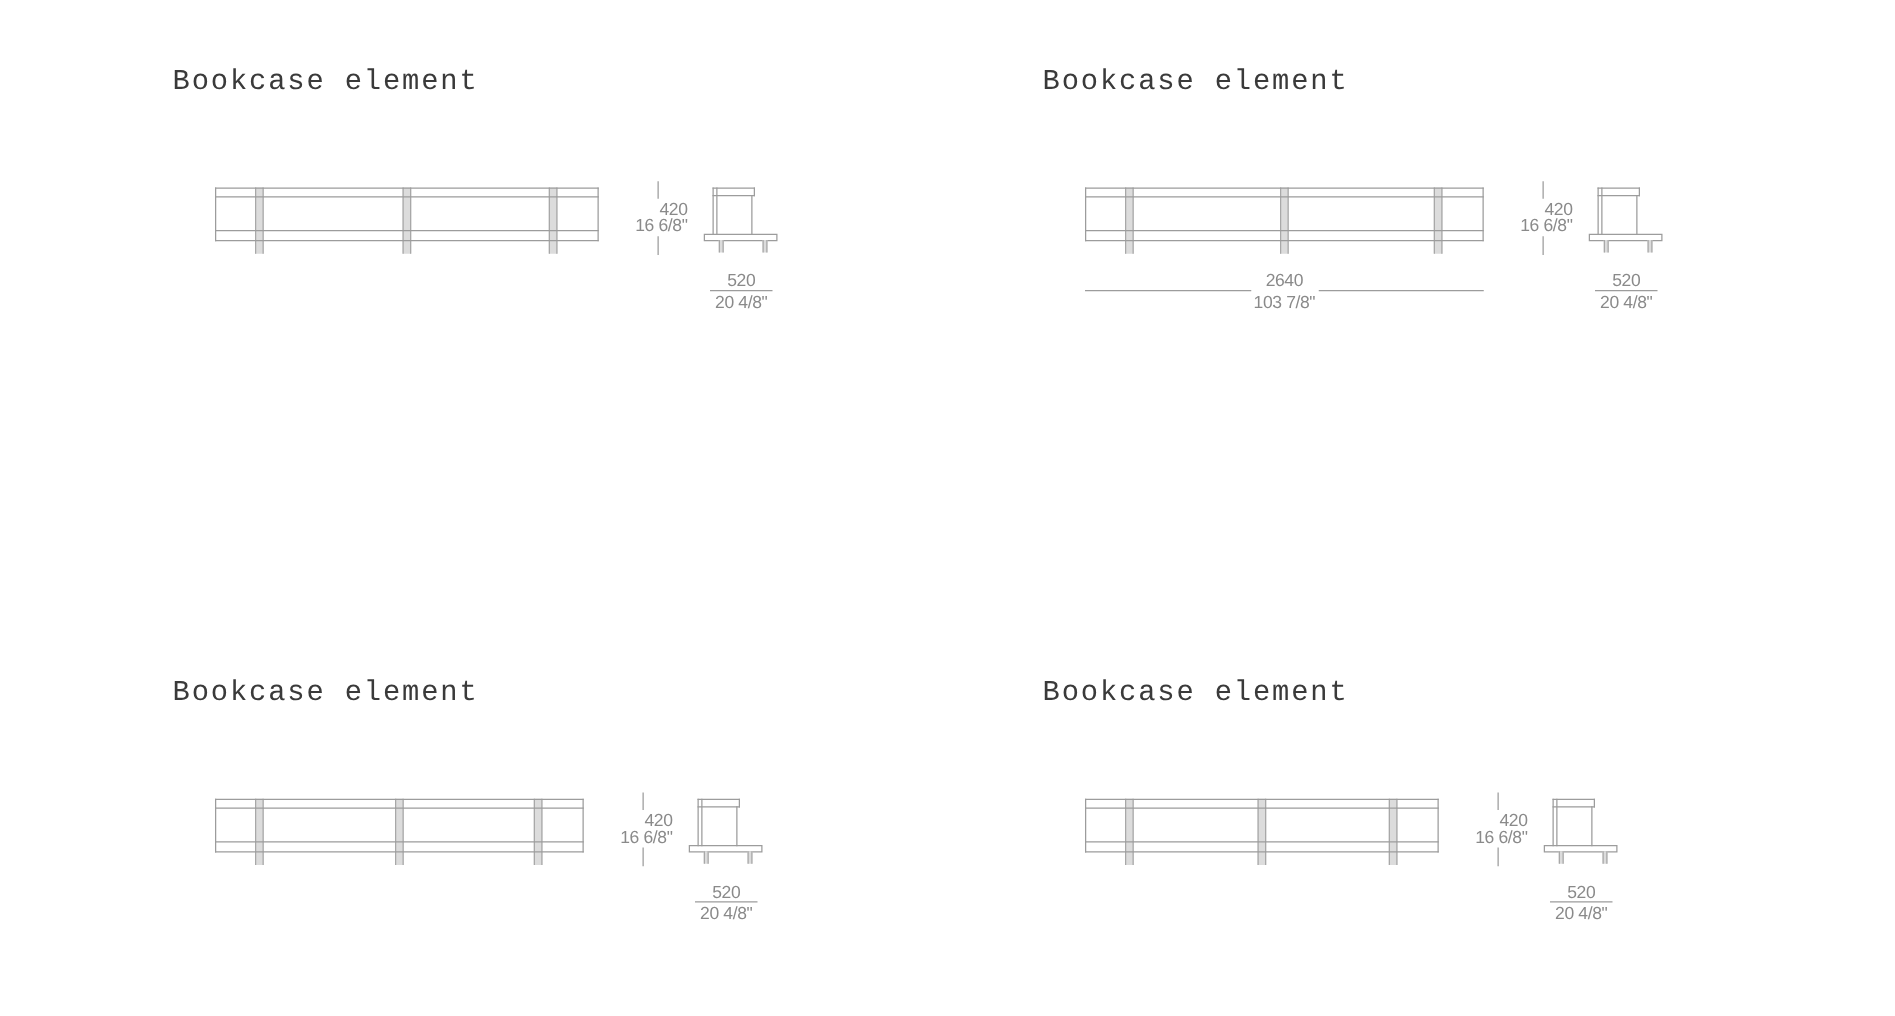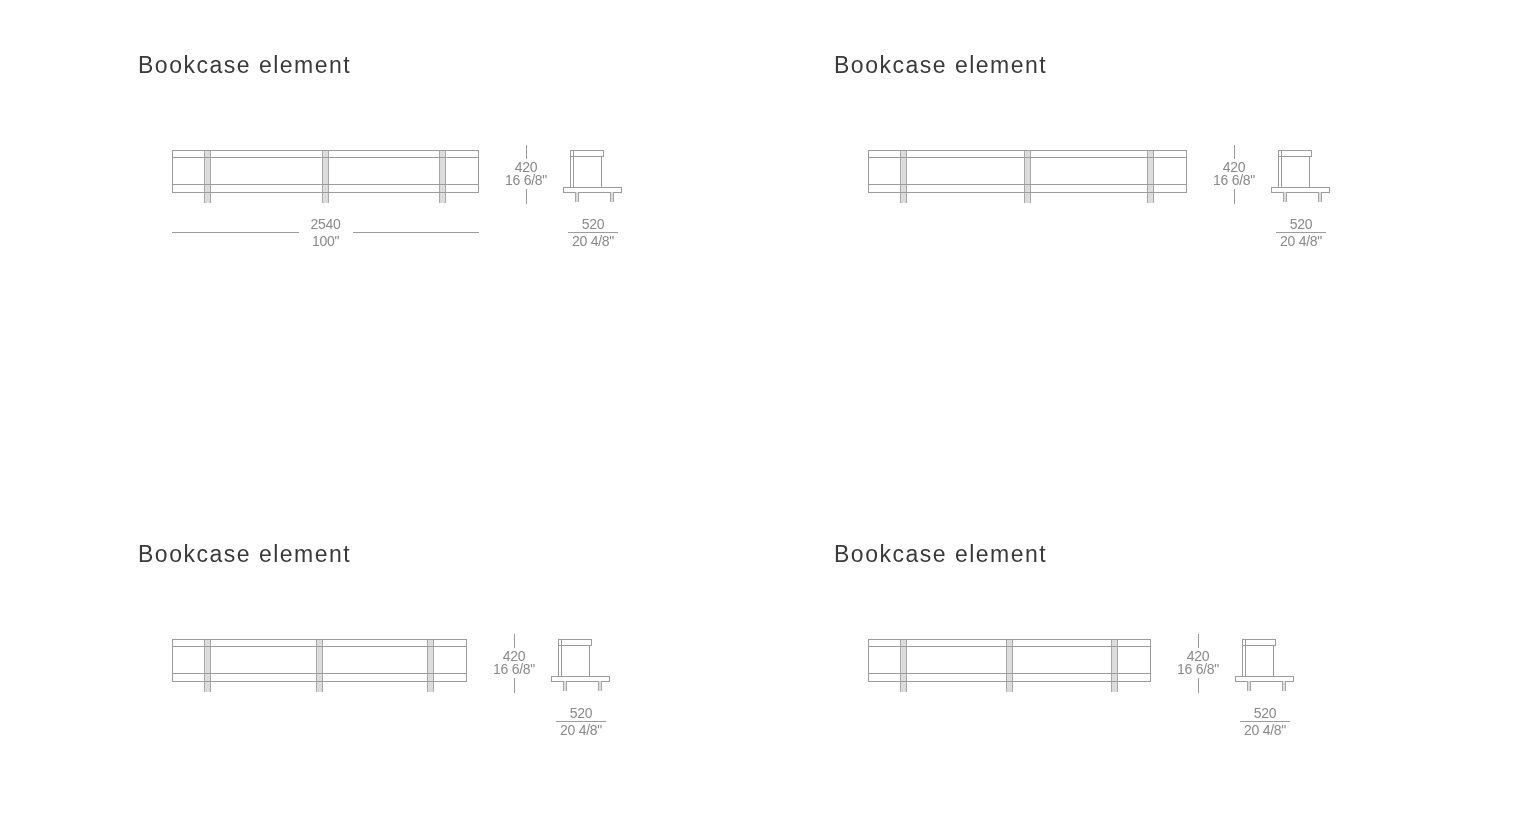--- a/index.html
+++ b/index.html
@@ -17,20 +17,21 @@
     font-family:"Liberation Sans", sans-serif;
   }
   .panel{position:absolute;width:620px;height:340px;}
   .pos-tl{left:138px;top:52px;}
   .pos-tr{left:834px;top:52px;}
   .pos-bl{left:138px;top:541px;}
   .pos-br{left:834px;top:541px;}
   .panel-title{
     font-size:23px;font-weight:400;letter-spacing:1.5px;line-height:26px;
     color:var(--title-color);
+    font-family:Liberation Mono, monospace;
   }
   .drawing{position:absolute;left:34px;top:98px;height:112px;width:520px;}
 
   
   .front{position:absolute;left:0;top:0;width:var(--w);height:54px;}
   .fl{position:absolute;z-index:2;}
   .fl-h{left:0;right:0;border-top:1px solid var(--line-color);}
   .fl-t{top:0;}
   .fl-t2{top:7px;}
   .fl-b2{top:34px;}
@@ -44,21 +45,21 @@
     border-left:1px solid var(--support-edge);
     border-right:1px solid var(--support-edge);
   }
   .s-l{left:32px;}
   .s-m{left:calc(50% - 3.5px);}
   .s-r{right:33px;}
 
   
   .hdim{
     position:absolute;left:calc(var(--w) + 23px);top:-5px;width:48px;
-    text-align:center;color:var(--dim-color);
+    text-align:right;color:var(--dim-color);
     font-size:14px;line-height:13px;letter-spacing:-0.3px;
   }
   .vseg{width:1px;margin:0 auto;background:var(--line-color);}
   .vseg-t{height:14px;margin-bottom:2px;}
   .vseg-b{height:15px;margin-top:2px;}
 
   
   .side{position:absolute;left:calc(var(--w) + 84px);top:0;width:60px;height:54px;}
   .sv{position:absolute;box-sizing:border-box;}
   .sv-top{left:7px;top:0;width:34px;height:7px;
@@ -121,61 +122,61 @@
       <div class="vseg vseg-b"></div>
     </div>
     <div class="side">
       <div class="sv sv-top"></div>
       <div class="sv sv-back"></div>
       <div class="sv sv-right"></div>
       <div class="sv sv-base"></div>
       <div class="sv sv-leg sv-leg1"></div>
       <div class="sv sv-leg sv-leg2"></div>
     </div>
+    <div class="ddim">
+      <div class="dim-mm">520</div>
+      <div class="dline"></div>
+      <div class="dim-in">20 4/8"</div>
+    </div>
+  </div>
+</section>
+
+<section class="panel pos-tr">
+  <h2 class="panel-title">Bookcase element</h2>
+  <div class="drawing" style="--w: 319px;">
+    <div class="front">
+      <div class="support s-l"></div>
+      <div class="support s-m"></div>
+      <div class="support s-r"></div>
+      <div class="fl fl-h fl-t"></div>
+      <div class="fl fl-h fl-t2"></div>
+      <div class="fl fl-h fl-b2"></div>
+      <div class="fl fl-h fl-b"></div>
+      <div class="fl fl-v fl-l"></div>
+      <div class="fl fl-v fl-r"></div>
+    </div>
+    <div class="hdim">
+      <div class="vseg vseg-t"></div>
+      <div class="dim-mm">420</div>
+      <div class="dim-in">16 6/8"</div>
+      <div class="vseg vseg-b"></div>
+    </div>
+    <div class="side">
+      <div class="sv sv-top"></div>
+      <div class="sv sv-back"></div>
+      <div class="sv sv-right"></div>
+      <div class="sv sv-base"></div>
+      <div class="sv sv-leg sv-leg1"></div>
+      <div class="sv sv-leg sv-leg2"></div>
+    </div>
     <div class="wdim">
-      <div class="dim-mm">2540</div>
+      <div class="dim-mm">2640</div>
       <div class="wl"></div>
       <div class="wr"></div>
-      <div class="dim-in">100"</div>
-    </div>
-    <div class="ddim">
-      <div class="dim-mm">520</div>
-      <div class="dline"></div>
-      <div class="dim-in">20 4/8"</div>
-    </div>
-  </div>
-</section>
-
-<section class="panel pos-tr">
-  <h2 class="panel-title">Bookcase element</h2>
-  <div class="drawing" style="--w: 319px;">
-    <div class="front">
-      <div class="support s-l"></div>
-      <div class="support s-m"></div>
-      <div class="support s-r"></div>
-      <div class="fl fl-h fl-t"></div>
-      <div class="fl fl-h fl-t2"></div>
-      <div class="fl fl-h fl-b2"></div>
-      <div class="fl fl-h fl-b"></div>
-      <div class="fl fl-v fl-l"></div>
-      <div class="fl fl-v fl-r"></div>
-    </div>
-    <div class="hdim">
-      <div class="vseg vseg-t"></div>
-      <div class="dim-mm">420</div>
-      <div class="dim-in">16 6/8"</div>
-      <div class="vseg vseg-b"></div>
-    </div>
-    <div class="side">
-      <div class="sv sv-top"></div>
-      <div class="sv sv-back"></div>
-      <div class="sv sv-right"></div>
-      <div class="sv sv-base"></div>
-      <div class="sv sv-leg sv-leg1"></div>
-      <div class="sv sv-leg sv-leg2"></div>
+      <div class="dim-in">103 7/8"</div>
     </div>
     <div class="ddim">
       <div class="dim-mm">520</div>
       <div class="dline"></div>
       <div class="dim-in">20 4/8"</div>
     </div>
   </div>
 </section>
 
 <section class="panel pos-bl">

